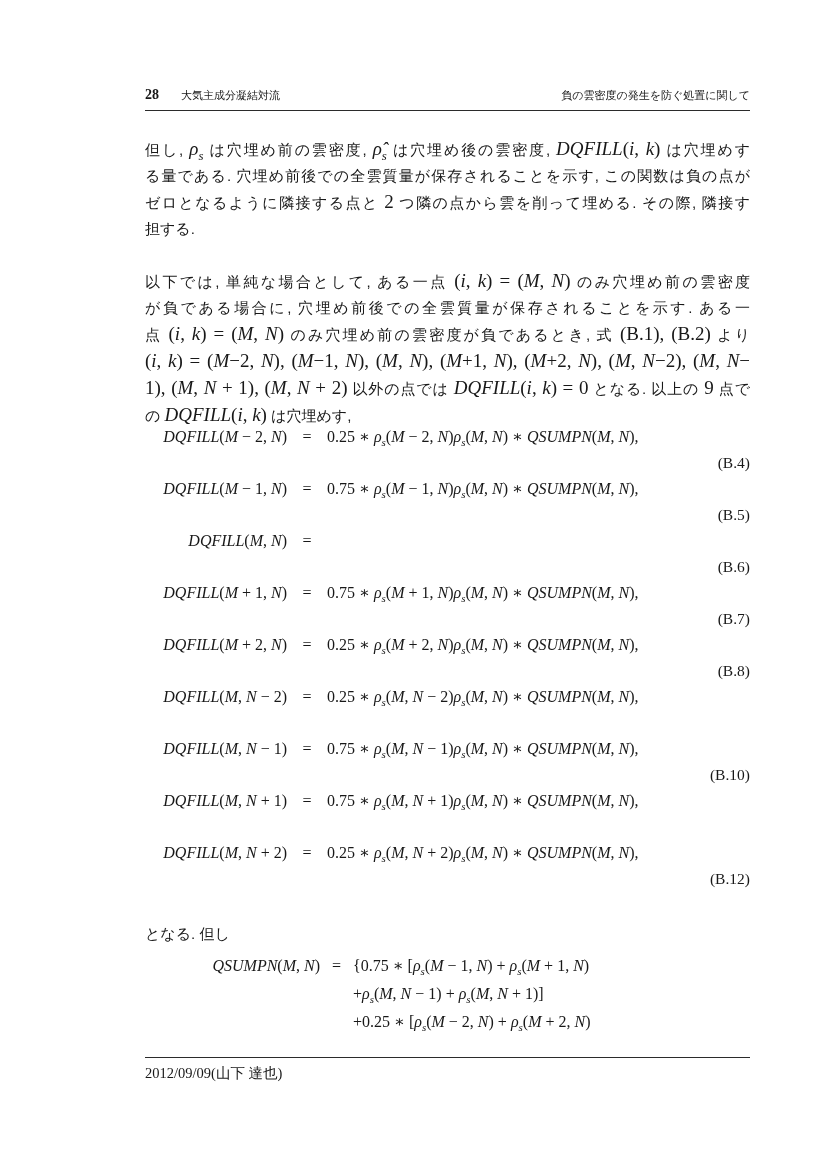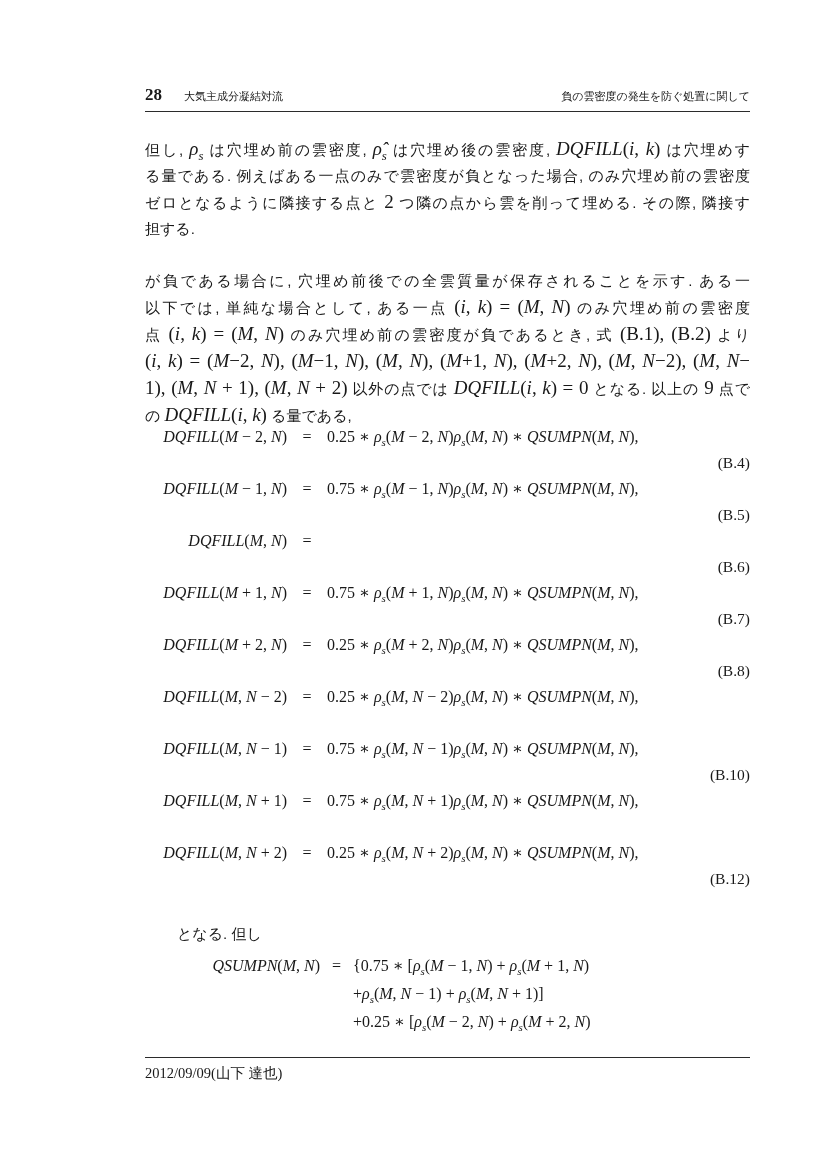--- a/index.html
+++ b/index.html
@@ -3,21 +3,21 @@
 <meta charset="utf-8">
 <style>
   html,body{margin:0;padding:0;background:#e8e8e8;}
   .page{position:relative;width:826px;height:1169px;background:#ffffff;color:#181818;overflow:hidden;
         font-family:"Liberation Serif","DejaVu Serif",serif;}
   .abs{position:absolute;left:145px;width:605px;}
 
   
   .header{top:85px;display:flex;align-items:baseline;line-height:20px;
           padding-bottom:5px;border-bottom:1.3px solid #2b2b2b;}
-  .pageno{font-weight:bold;font-size:17px;font-family:"Liberation Serif","DejaVu Serif",serif;}
+  .pageno{font-weight:bold;font-size:14px;font-family:"Liberation Serif","DejaVu Serif",serif;}
   .htitle{font-family:"Liberation Sans","DejaVu Sans",sans-serif;font-size:11px;}
   .htitle.left{margin-left:22px;}
   .htitle.right{margin-left:auto;}
 
   
   .para .tline{font-family:"Liberation Sans","DejaVu Sans",sans-serif;
                font-size:15px;line-height:26px;
                text-align:justify;text-align-last:justify;}
   .para .tline.last{text-align-last:left;}
   .para1{top:136px;}
@@ -35,21 +35,21 @@
   .eqs{top:424px;}
   .eqblock{height:52px;}
   .eqrow{display:flex;line-height:26px;font-size:16px;}
   .eq-lhs{width:142px;text-align:right;white-space:pre;}
   .eq-sign{width:40px;text-align:center;}
   .eq-rhs{flex:1;white-space:pre;}
   .eqnum{line-height:26px;text-align:right;font-size:15.5px;}
 
   
   .closing{top:921px;font-family:"Liberation Sans","DejaVu Sans",sans-serif;
-           font-size:15px;line-height:26px;margin-left:32px;}
+           font-size:15px;line-height:26px;}
 
   
   .qsumpn{top:952px;}
   .qrow{display:flex;line-height:28px;font-size:16px;}
   .q-lhs{width:175px;text-align:right;white-space:pre;}
   .q-sign{width:33px;text-align:center;}
   .q-rhs{flex:1;white-space:pre;}
   .qcont{padding-left:208px;line-height:28px;font-size:16px;white-space:pre;}
 
   
@@ -62,32 +62,32 @@
 <div class="page">
 
   <div class="abs header">
     <span class="pageno">28</span>
     <span class="htitle left">大気主成分凝結対流</span>
     <span class="htitle right">負の雲密度の発生を防ぐ処置に関して</span>
   </div>
 
   <div class="abs para para1">
       <div class="tline"><span class="tx">但し, </span><span class="math"><span class="it">ρ</span><sub>s</sub></span><span class="tx"> は穴埋め前の雲密度, </span><span class="math"><span class="it">ρ̂</span><sub>s</sub></span><span class="tx"> は穴埋め後の雲密度, </span><span class="math"><span class="it">DQFILL</span><span class="up">(</span><span class="it">i</span><span class="up">, </span><span class="it">k</span><span class="up">)</span></span><span class="tx"> は穴埋めす</span></div>
-      <div class="tline"><span class="tx">る量である. 例えばある一点のみで雲密度が負となった場合, のみ穴埋め前の雲密度</span></div>
+      <div class="tline"><span class="tx">る量である. 穴埋め前後での全雲質量が保存されることを示す, この関数は負の点が</span></div>
       <div class="tline"><span class="tx">ゼロとなるように隣接する点と </span><span class="rm">2</span><span class="tx"> つ隣の点から雲を削って埋める. その際, 隣接す</span></div>
       <div class="tline last"><span class="tx">担する.</span></div>
     </div>
 
   <div class="abs para para2">
+      <div class="tline"><span class="tx">以下では, 単純な場合として, ある一点 </span><span class="math"><span class="up">(</span><span class="it">i</span><span class="up">, </span><span class="it">k</span><span class="up">) = (</span><span class="it">M</span><span class="up">, </span><span class="it">N</span><span class="up">)</span></span><span class="tx"> のみ穴埋め前の雲密度</span></div>
       <div class="tline"><span class="tx">が負である場合に, 穴埋め前後での全雲質量が保存されることを示す.  ある一</span></div>
-      <div class="tline"><span class="tx">以下では, 単純な場合として, ある一点 </span><span class="math"><span class="up">(</span><span class="it">i</span><span class="up">, </span><span class="it">k</span><span class="up">) = (</span><span class="it">M</span><span class="up">, </span><span class="it">N</span><span class="up">)</span></span><span class="tx"> のみ穴埋め前の雲密度</span></div>
       <div class="tline"><span class="tx">点 </span><span class="math"><span class="up">(</span><span class="it">i</span><span class="up">, </span><span class="it">k</span><span class="up">) = (</span><span class="it">M</span><span class="up">, </span><span class="it">N</span><span class="up">)</span></span><span class="tx"> のみ穴埋め前の雲密度が負であるとき, 式 </span><span class="rm">(B.1), (B.2)</span><span class="tx"> より</span></div>
       <div class="tline"><span class="math"><span class="up">(</span><span class="it">i</span><span class="up">, </span><span class="it">k</span><span class="up">) = (</span><span class="it">M</span><span class="up">−2, </span><span class="it">N</span><span class="up">), (</span><span class="it">M</span><span class="up">−1, </span><span class="it">N</span><span class="up">), (</span><span class="it">M</span><span class="up">, </span><span class="it">N</span><span class="up">), (</span><span class="it">M</span><span class="up">+1, </span><span class="it">N</span><span class="up">), (</span><span class="it">M</span><span class="up">+2, </span><span class="it">N</span><span class="up">), (</span><span class="it">M</span><span class="up">, </span><span class="it">N</span><span class="up">−2), (</span><span class="it">M</span><span class="up">, </span><span class="it">N</span><span class="up">−</span></span></div>
       <div class="tline"><span class="math"><span class="up">1), (</span><span class="it">M</span><span class="up">, </span><span class="it">N </span><span class="up">+ 1), (</span><span class="it">M</span><span class="up">, </span><span class="it">N </span><span class="up">+ 2)</span></span><span class="tx"> 以外の点では </span><span class="math"><span class="it">DQFILL</span><span class="up">(</span><span class="it">i</span><span class="up">, </span><span class="it">k</span><span class="up">) = 0</span></span><span class="tx"> となる. 以上の </span><span class="rm">9</span><span class="tx"> 点で</span></div>
-      <div class="tline last"><span class="tx">の </span><span class="math"><span class="it">DQFILL</span><span class="up">(</span><span class="it">i</span><span class="up">, </span><span class="it">k</span><span class="up">)</span></span><span class="tx"> る量である,</span></div>
+      <div class="tline last"><span class="tx">の </span><span class="math"><span class="it">DQFILL</span><span class="up">(</span><span class="it">i</span><span class="up">, </span><span class="it">k</span><span class="up">)</span></span><span class="tx"> は穴埋めす,</span></div>
     </div>
 
   <div class="abs eqs">
       <div class="eqblock">
         <div class="eqrow">
           <span class="eq-lhs"><span class="math"><span class="it">DQFILL</span><span class="up">(</span><span class="it">M </span><span class="up">− 2, </span><span class="it">N</span><span class="up">)</span></span></span>
           <span class="eq-sign"><span class="math"><span class="up">=</span></span></span>
           <span class="eq-rhs"><span class="math"><span class="up">0.25 ∗ </span><span class="it">ρ</span><sub>s</sub><span class="up">(</span><span class="it">M </span><span class="up">− 2, </span><span class="it">N</span><span class="up">)</span><span class="it">ρ</span><sub>s</sub><span class="up">(</span><span class="it">M</span><span class="up">, </span><span class="it">N</span><span class="up">) ∗ </span><span class="it">QSUMPN</span><span class="up">(</span><span class="it">M</span><span class="up">, </span><span class="it">N</span><span class="up">),</span></span></span>
         </div>
         <div class="eqnum rm">(B.4)</div>

